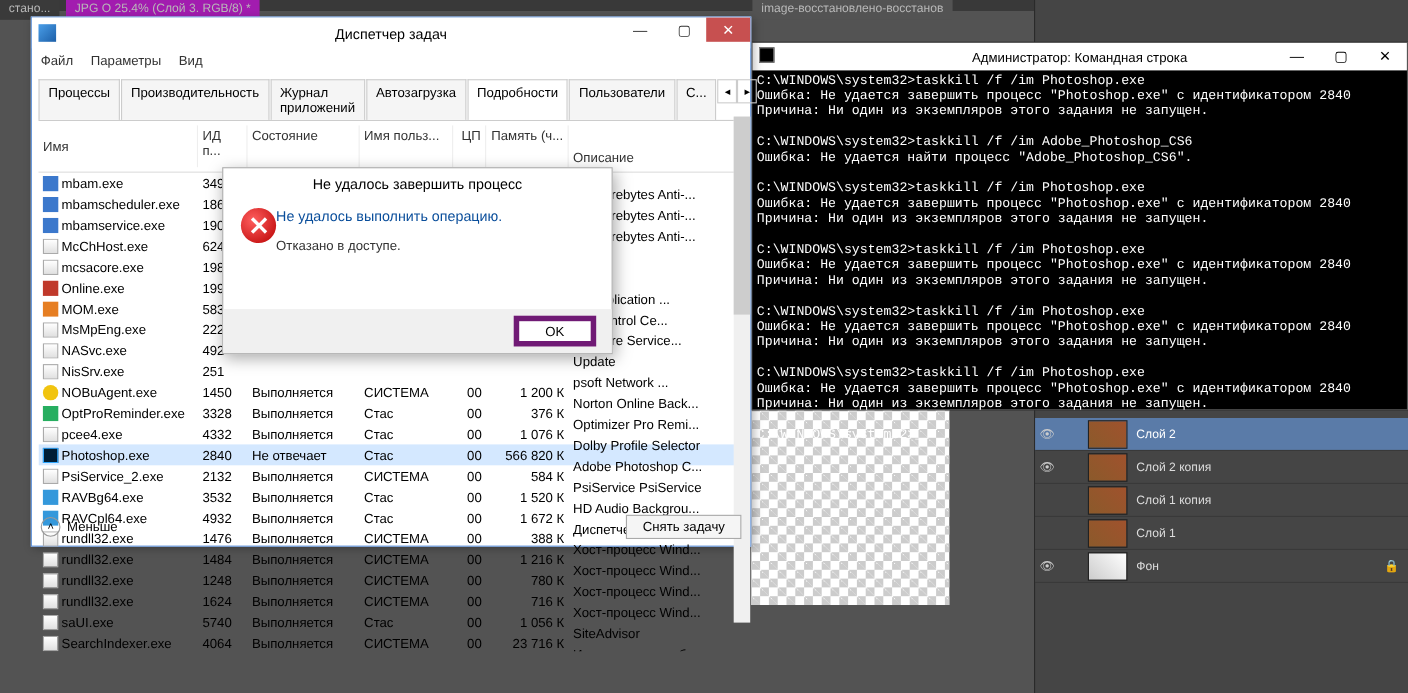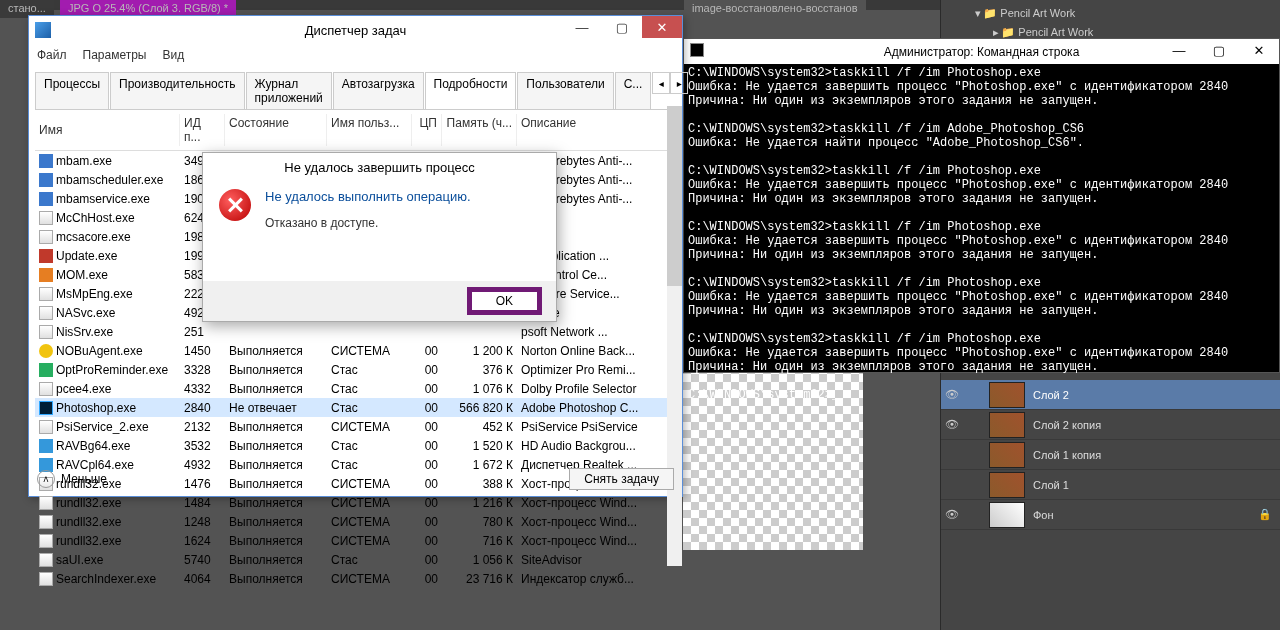--- a/index.html
+++ b/index.html
@@ -49,38 +49,38 @@
 .tm-body{margin:0 6px;height:435px;overflow:hidden;}
 .tm-row{display:flex;font-size:12px;color:#000;height:19px;align-items:center;}
 .tm-row.sel{background:#d4e8ff;}
 .tm-row div{padding:0 4px;overflow:hidden;white-space:nowrap;text-overflow:ellipsis;}
 .col-name{width:145px;display:flex;align-items:center;gap:3px;}
 .col-pid{width:45px;text-align:left;}
 .col-state{width:102px;}
 .col-user{width:85px;}
 .col-cpu{width:30px;text-align:right;}
 .col-mem{width:75px;text-align:right;}
-.col-desc{width:155px;}
+.col-desc{width:155px;margin-top:20px;}
 .proc-ico{width:14px;height:14px;flex-shrink:0;display:inline-block;}
 .ico-generic{background:linear-gradient(180deg,#fff,#e0e0e0);border:1px solid #aaa;}
 .ico-blue{background:#3b78cc;}
 .ico-ps{background:#001e36;border:1px solid #31a8ff;}
 .ico-orange{background:#e67e22;}
 .ico-yellow{background:#f1c40f;border-radius:50%;}
 .ico-red{background:#c0392b;}
 .ico-green{background:#27ae60;}
 .ico-snd{background:#3498db;}
 .tm-foot{position:absolute;bottom:6px;left:8px;right:8px;display:flex;justify-content:space-between;align-items:center;}
 .tm-less{display:flex;align-items:center;gap:6px;cursor:pointer;font-size:12px;}
 .tm-less .circ{width:18px;height:18px;border:1px solid #999;border-radius:50%;display:flex;align-items:center;justify-content:center;font-size:10px;}
 .tm-btn{padding:3px 14px;border:1px solid #aaa;background:#f5f5f5;font-size:12px;cursor:pointer;}
 
 .err-dlg{position:absolute;left:202px;top:152px;width:355px;height:170px;background:#fff;border:1px solid #aaa;box-shadow:2px 4px 14px rgba(0,0,0,.35);}
 .err-title{height:28px;display:flex;align-items:center;justify-content:center;font-size:13px;}
-.err-body{display:flex;padding:8px 16px;gap:14px;}
+.err-body{display:flex;padding:8px 16px;}
 .err-ico{width:32px;height:32px;background:radial-gradient(circle at 35% 35%,#ff5e5e,#b80000);border-radius:50%;position:relative;flex-shrink:0;}
 .err-ico:before,.err-ico:after{content:"";position:absolute;left:15px;top:7px;width:3px;height:18px;background:#fff;transform:rotate(45deg);}
 .err-ico:after{transform:rotate(-45deg);}
 .err-txt .main{color:#0a4e9b;font-size:13px;margin-bottom:12px;}
 .err-txt .sub{font-size:12px;color:#333;}
 .err-foot{position:absolute;bottom:0;left:0;right:0;height:40px;background:#f0f0f0;display:flex;align-items:center;justify-content:flex-end;padding:0 14px;}
 .err-foot button{padding:2px 24px;border:5px solid #701a75;background:#fff;font-size:12px;cursor:pointer;}
 .scroll-stub{position:absolute;right:0;top:90px;width:15px;height:460px;background:#f0f0f0;}
 .scroll-thumb{position:absolute;right:0;top:90px;width:15px;height:180px;background:#cdcdcd;}
 </style>
@@ -91,24 +91,20 @@
   <div class="ps-top"></div>
   <div class="ps-tab2">стано...</div>
   <div class="ps-tab3">JPG O 25.4% (Слой 3. RGB/8) *</div>
   <div class="ps-tab">image-восстановлено-восстанов</div>
 
   <div class="canvas-area">
     <div class="canvas-blob"></div>
   </div>
 
   <div class="layers-panel">
-    <div class="groups">
-      <div>▾ 📁 <span>Pencil Art Work</span></div>
-      <div style="padding-left:40px">▸ 📁 <span>Pencil Art Work</span></div>
-    </div>
     <div class="layers-list" id="layers-list">
         <div class="layer-row sel">
           <span class="eye">👁</span>
           <span class="lock"></span>
           <span class="thumb"></span>
           <span class="lbl">Слой 2</span>
         </div>
         <div class="layer-row">
           <span class="eye">👁</span>
           <span class="lock"></span>
@@ -268,21 +264,21 @@
         <div class="col-pid">198</div>
         <div class="col-state"></div>
         <div class="col-user"></div>
         <div class="col-cpu"></div>
         <div class="col-mem"></div>
         <div class="col-desc">dvisor</div>
       </div>
       <div class="tm-row">
         <div class="col-name">
           <span class="proc-ico ico-red"></span>
-          <span>Update.exe</span>
+          <span>Online.exe</span>
         </div>
         <div class="col-pid">199</div>
         <div class="col-state"></div>
         <div class="col-user"></div>
         <div class="col-cpu"></div>
         <div class="col-mem"></div>
         <div class="col-desc">ee Application ...</div>
       </div>
       <div class="tm-row">
         <div class="col-name">
@@ -382,21 +378,21 @@
       </div>
       <div class="tm-row">
         <div class="col-name">
           <span class="proc-ico ico-generic"></span>
           <span>PsiService_2.exe</span>
         </div>
         <div class="col-pid">2132</div>
         <div class="col-state">Выполняется</div>
         <div class="col-user">СИСТЕМА</div>
         <div class="col-cpu">00</div>
-        <div class="col-mem">452 К</div>
+        <div class="col-mem">584 К</div>
         <div class="col-desc">PsiService PsiService</div>
       </div>
       <div class="tm-row">
         <div class="col-name">
           <span class="proc-ico ico-snd"></span>
           <span>RAVBg64.exe</span>
         </div>
         <div class="col-pid">3532</div>
         <div class="col-state">Выполняется</div>
         <div class="col-user">Стас</div>

